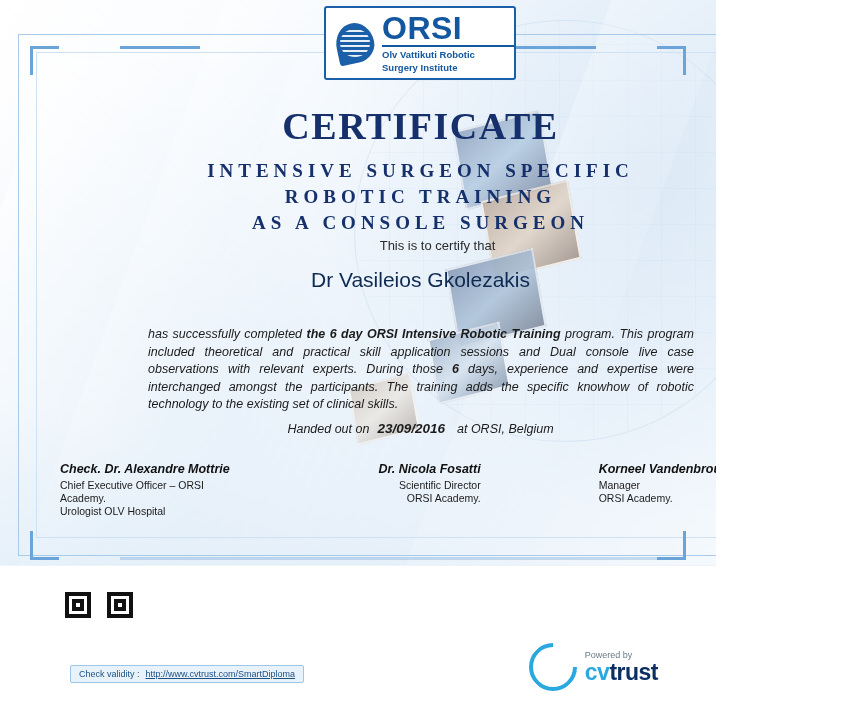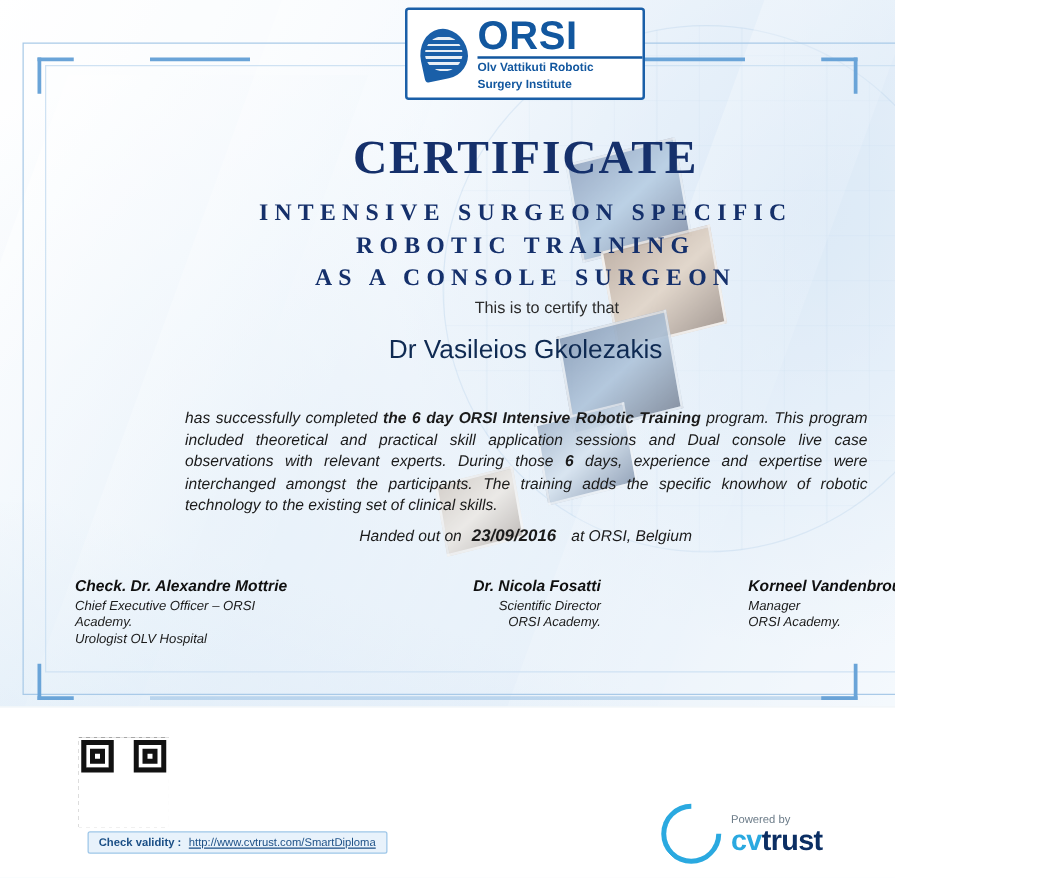--- a/index.html
+++ b/index.html
@@ -243,21 +243,20 @@
   .sig.right { text-align: left; padding-left: 118px; }
   .sig-name {
     font-size: 12.5px;
     font-weight: bold;
     font-style: italic;
     color: #101010;
     margin-bottom: 3px;
   }
   .sig-role, .sig-org {
     font-size: 10.5px;
-    font-style: italic;
     color: #1b1b1b;
     line-height: 13px;
   }
 
   
   .footer {
     position: absolute;
     left: 0; top: 565px;
     width: 841px; height: 137px;
     background: #ffffff;
@@ -291,21 +290,21 @@
     height: 16px;
     background: #e8f2fb;
     border: 1px solid #9dc6e8;
     border-radius: 2px;
     display: flex;
     align-items: center;
     padding: 0 8px;
     font-size: 9px;
     color: #1b4f86;
   }
-  .validity .label { font-weight: bold; margin-right: 6px; }
+  .validity .label { font-weight: normal; margin-right: 6px; }
   .validity .url { color: #1b4f86; text-decoration: underline; }
 
   .cvtrust {
     position: absolute;
     right: 58px; top: 604px;
     display: flex;
     align-items: center;
     margin-top: 39px;
   }
   .cv-mark {

